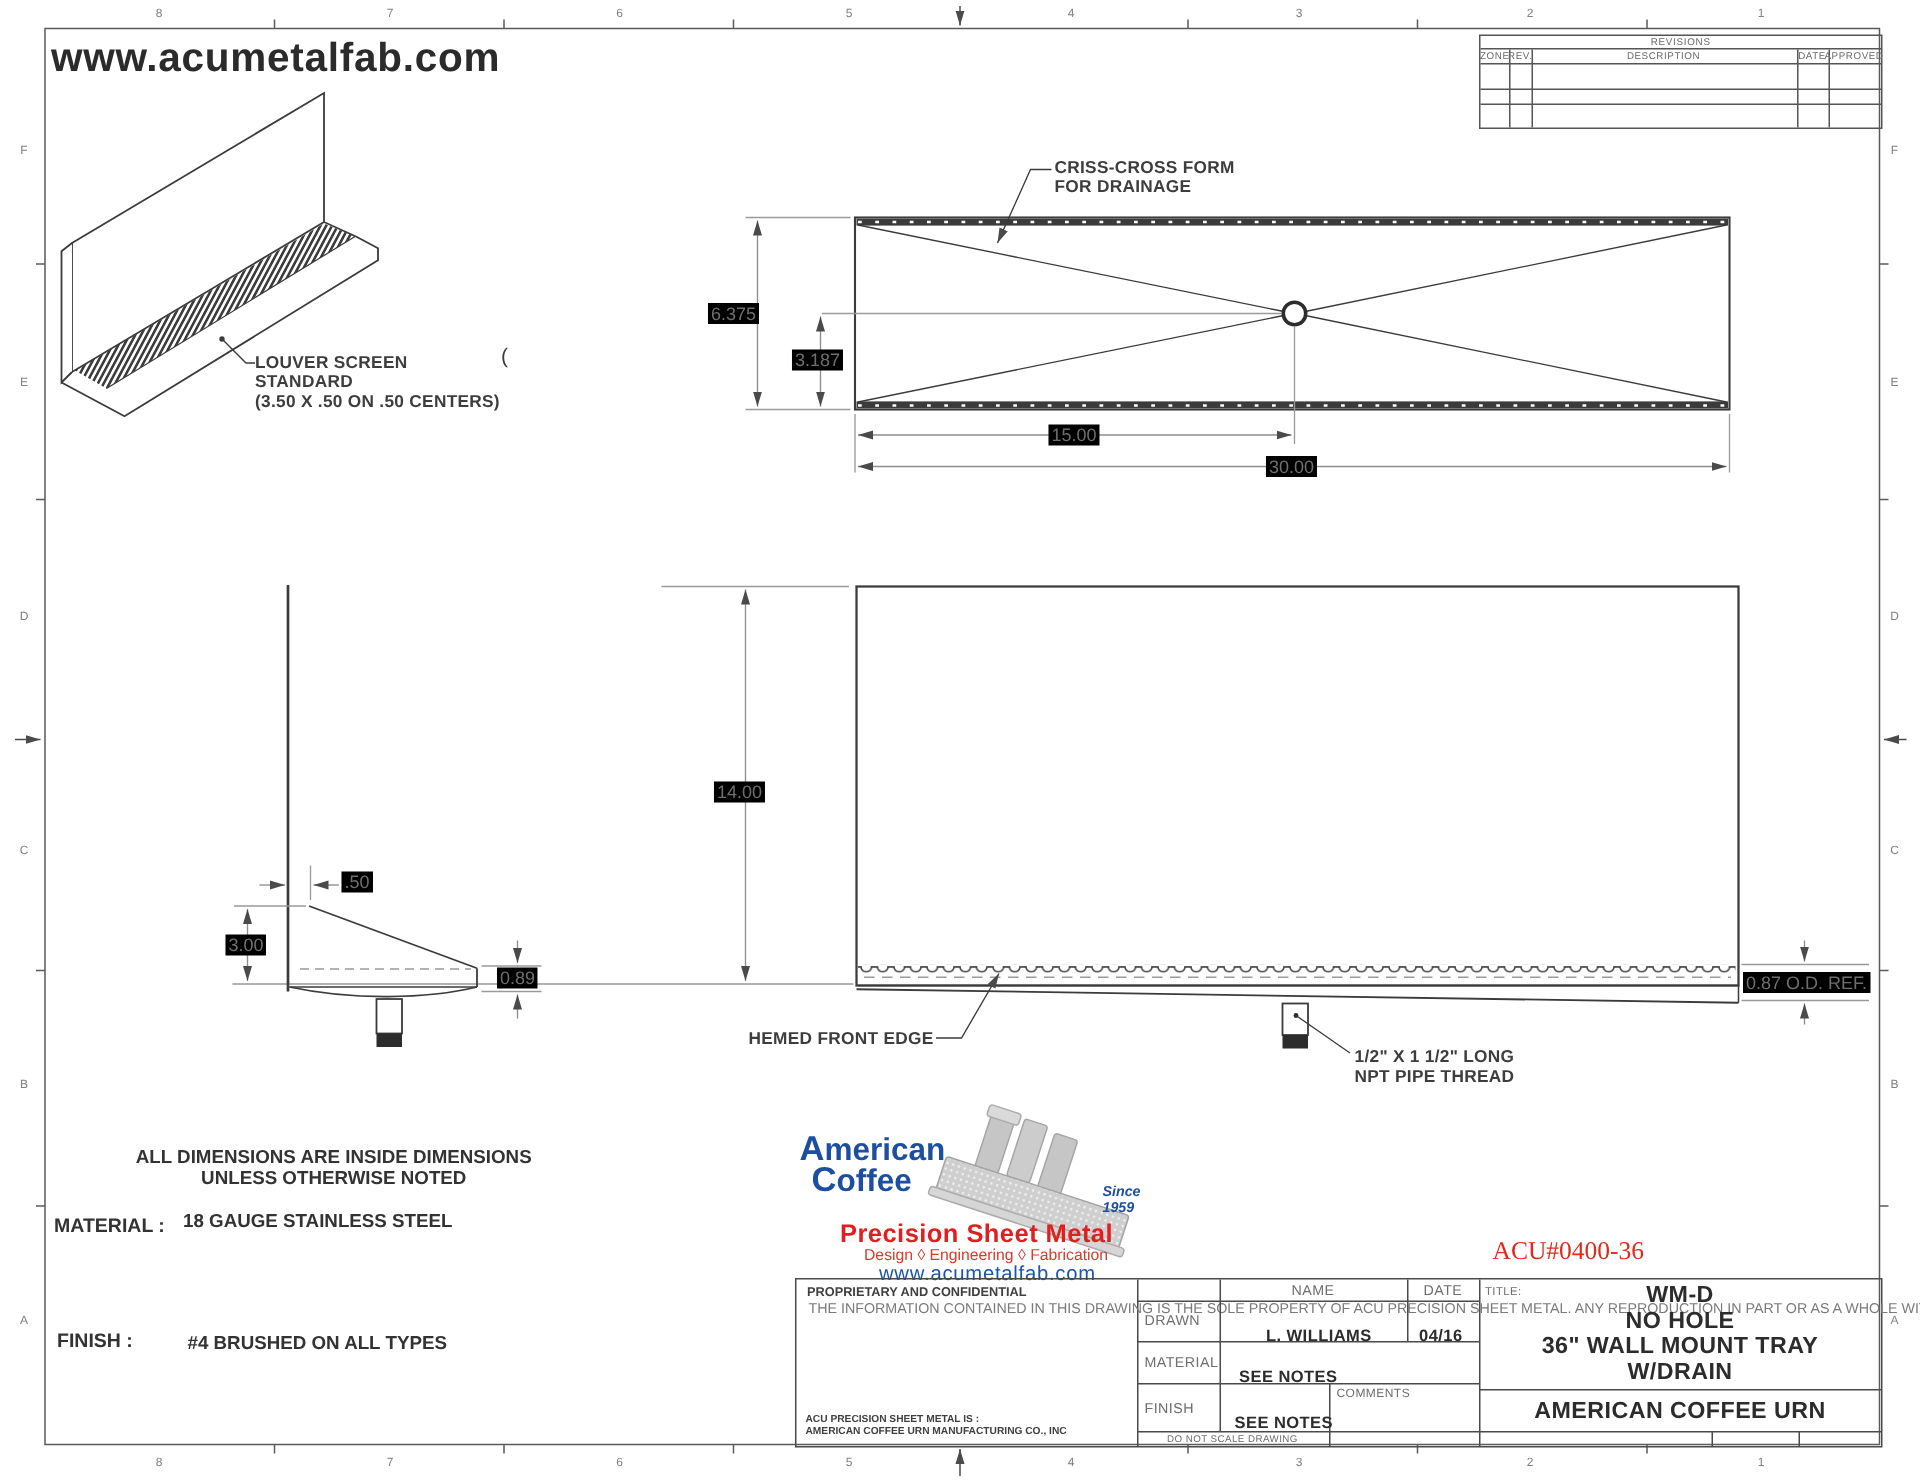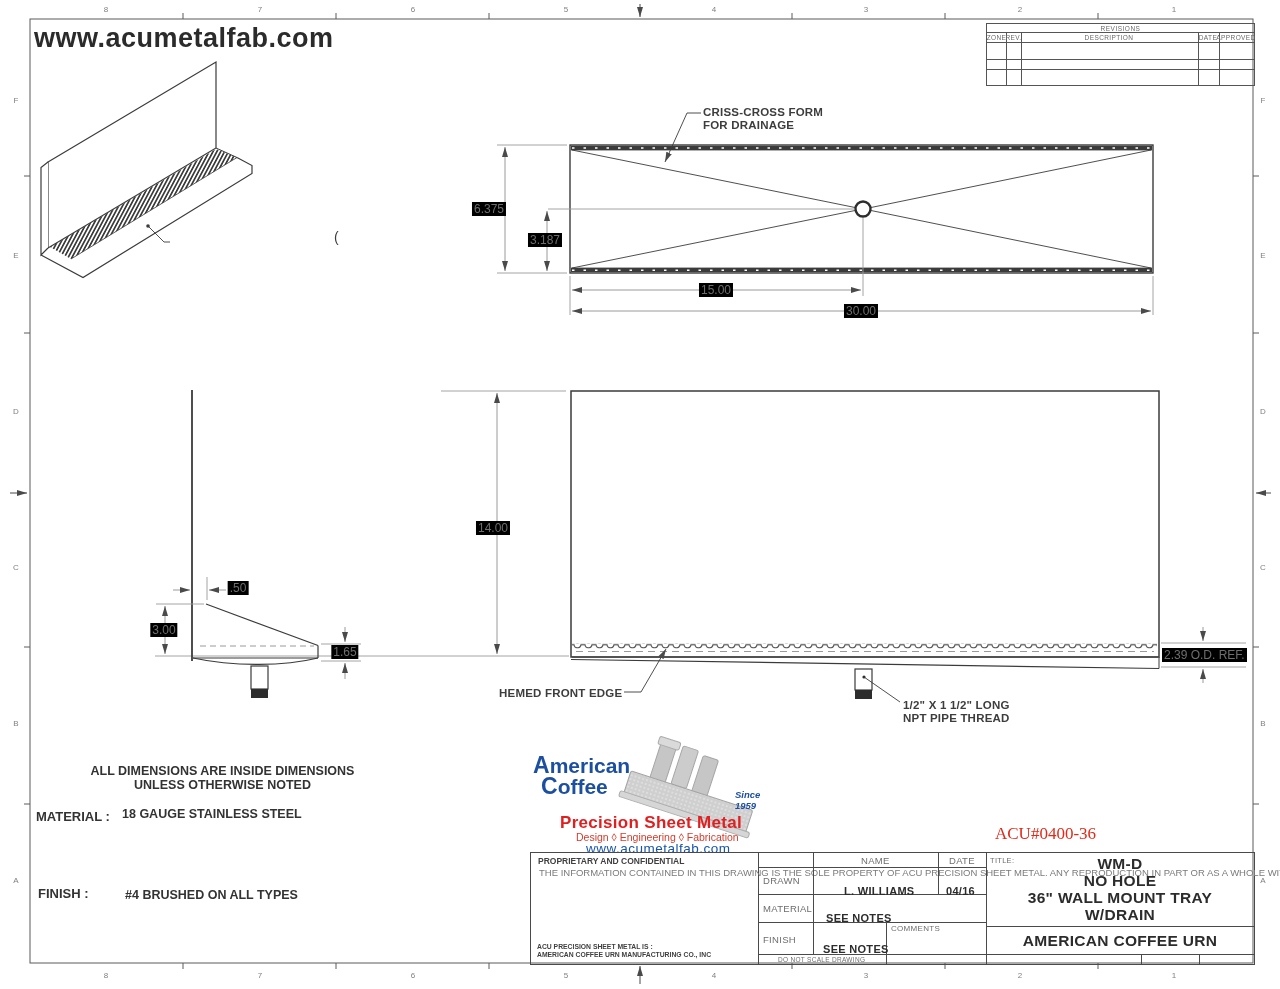--- a/index.html
+++ b/index.html
@@ -237,40 +237,45 @@
     <div class="hl" style="left:34px;top:9px;width:1px;height:52px"></div>
     <div class="hl" style="left:211px;top:9px;width:1px;height:52px"></div>
     <div class="hl" style="left:232px;top:9px;width:1px;height:52px"></div>
     <span class="ct" style="left:9.5px">ZONE</span>
     <span class="ct" style="left:26.5px">REV.</span>
     <span class="ct" style="left:122px">DESCRIPTION</span>
     <span class="ct" style="left:221px">DATE</span>
     <span class="ct" style="left:249px">APPROVED</span>
   </div>
 
+  <div class="lbl callout" style="left:170px;top:236px">
+    <div>LOUVER SCREEN</div>
+    <div>STANDARD</div>
+    <div>(3.50 X .50 ON .50 CENTERS)</div>
+  </div>
   <div class="lbl" style="left:334px;top:229px;font-size:14px;color:#3d3d3d">(</div>
   <div class="lbl callout" style="left:703px;top:106px">
     <div>CRISS-CROSS FORM</div>
     <div>FOR DRAINAGE</div>
   </div>
   <div class="lbl callout" style="left:499px;top:687px">HEMED FRONT EDGE</div>
   <div class="lbl callout" style="left:903px;top:699px">
     <div>1/2" X 1 1/2" LONG</div>
     <div>NPT PIPE THREAD</div>
   </div>
 
   <span class="lbl dim" style="left:489px;top:209px">6.375</span>
   <span class="lbl dim" style="left:545px;top:240px">3.187</span>
   <span class="lbl dim" style="left:716px;top:290px">15.00</span>
   <span class="lbl dim" style="left:861px;top:311px">30.00</span>
   <span class="lbl dim" style="left:493px;top:528px">14.00</span>
-  <span class="lbl dim noc" style="left:1162px;top:648px">2.39 O.D. REF.</span>
+  <span class="lbl dim noc" style="left:1162px;top:648px">0.87 O.D. REF.</span>
   <span class="lbl dim" style="left:238px;top:588px">.50</span>
   <span class="lbl dim" style="left:164px;top:630px">3.00</span>
-  <span class="lbl dim" style="left:345px;top:652px">1.65</span>
+  <span class="lbl dim" style="left:345px;top:652px">0.89</span>
 
   <div class="lbl note-b" style="left:70px;top:764px;width:305px;text-align:center;white-space:normal">
     <div>ALL DIMENSIONS ARE INSIDE DIMENSIONS</div>
     <div>UNLESS OTHERWISE NOTED</div>
   </div>
   <span class="lbl note-b" style="left:36px;top:809px;font-size:13px">MATERIAL :</span>
   <span class="lbl note-b" style="left:122px;top:807px">18 GAUGE STAINLESS STEEL</span>
   <span class="lbl note-b" style="left:38px;top:886px;font-size:13px">FINISH :</span>
   <span class="lbl note-b" style="left:125px;top:888px">#4 BRUSHED ON ALL TYPES</span>
 

